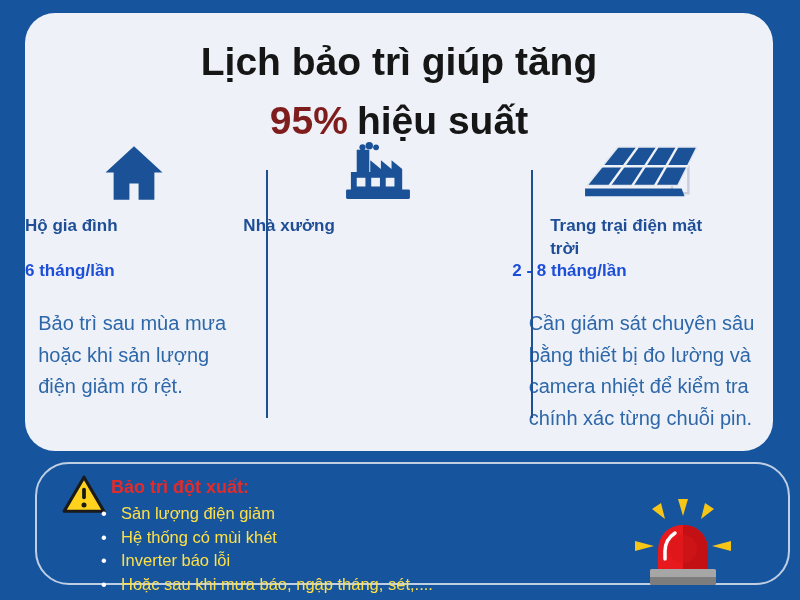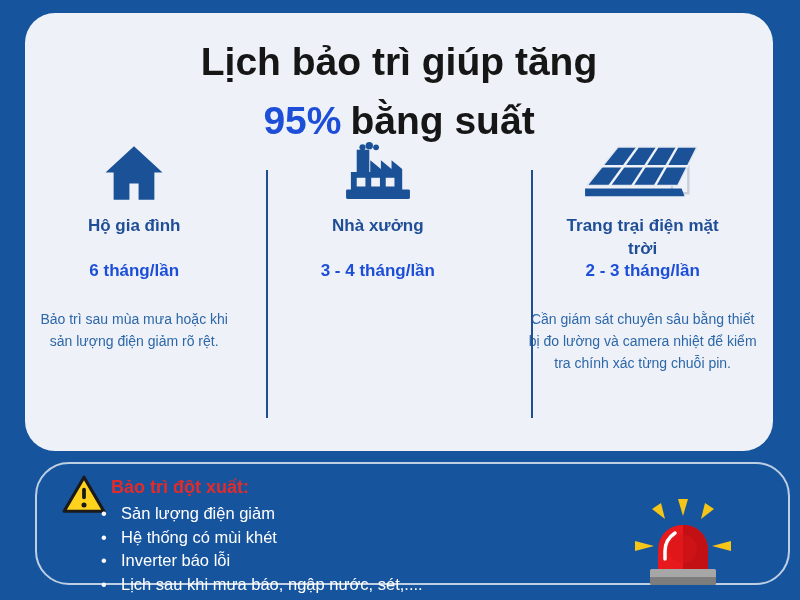--- a/index.html
+++ b/index.html
@@ -10,36 +10,36 @@
   }
   
   .card{
     position:absolute;left:25px;top:13px;width:748px;height:438px;
     background:#EEF2F8;border-radius:30px;
   }
   .title{
     margin-top:20px;text-align:center;font-size:39px;font-weight:bold;
     color:#161616;line-height:1.5;
   }
-  .title .hl{color:#1d4ed8;margin-right:9px;}
+  .title .hl{color:#7f1d1d;margin-right:9px;}
   
   .columns{position:absolute;left:0;top:118px;width:748px;display:flex;}
-  .column{text-align:center;box-sizing:border-box;}
+  .column{text-align:left;box-sizing:border-box;}
   .column:nth-child(1){width:242px;}
   .column:nth-child(2){width:298px;}
   .column:nth-child(3){width:289px;}
   .icon-box{height:70px;display:flex;align-items:flex-end;justify-content:center;}
   .col-title{
     margin:14px auto 0;font-size:17px;font-weight:bold;color:#1F4E96;
     line-height:1.35;min-height:46px;
   }
   .column:nth-child(3) .col-title{max-width:185px;}
   .freq{font-size:17px;font-weight:bold;color:#1d4ed8;}
   .desc{
-    margin:27px auto 0;font-size:14px;color:#2D67A9;line-height:1.58;
+    margin:27px auto 0;font-size:20px;color:#2D67A9;line-height:1.58;
   }
   .column:nth-child(1) .desc{max-width:192px;}
   .column:nth-child(2) .desc{max-width:236px;}
   .column:nth-child(3) .desc{max-width:228px;}
   .divider{
     position:absolute;top:157px;width:2px;height:248px;background:#1F4E91;
   }
   .divider.d1{left:241px;}
   .divider.d2{left:506px;}
   
@@ -48,36 +48,36 @@
     border:2px solid rgba(255,255,255,0.72);border-radius:34px;
     box-sizing:border-box;
   }
   .warning-wrap{position:absolute;left:24px;top:10px;width:46px;height:42px;}
   .alert-title{
     position:absolute;left:74px;top:13px;
     font-size:18px;font-weight:bold;color:#E42B29;
   }
   .alert-list{
     position:absolute;left:56px;top:38px;margin:0;padding:0;list-style:none;
-    color:#ffffff;font-size:16.5px;line-height:23.5px;
+    color:#fde047;font-size:16.5px;line-height:23.5px;
   }
   .alert-list li{position:relative;padding-left:28px;}
   .alert-list li::before{
     content:"•";position:absolute;left:8px;color:#FFFFFF;
   }
   .siren-wrap{position:absolute;left:596px;top:33px;width:100px;height:88px;}
 </style>
 </head>
 <body>
 
 <div class="card">
 
   <div class="title">
     <div>Lịch bảo trì giúp tăng</div>
-    <div><span class="hl">95%</span><span>bằng suất</span></div>
+    <div><span class="hl">95%</span><span>hiệu suất</span></div>
   </div>
 
   <div class="columns">
 
     <div class="column">
       <div class="icon-box">
         <svg width="62" height="56" viewBox="0 0 24 22">
           <path d="M12,0.5 L0.8,10.8 h3.2 v10.7 h6.2 v-6.4 h3.6 v6.4 h6.2 V10.8 h3.2 Z" fill="#1B5197"></path>
         </svg>
       </div>
@@ -98,39 +98,38 @@
             <rect x="5" y="50" width="66" height="10" rx="1.5"></rect>
           </g>
           <g fill="#EEF2F8">
             <rect x="16" y="38" width="9" height="9"></rect>
             <rect x="31" y="38" width="9" height="9"></rect>
             <rect x="46" y="38" width="9" height="9"></rect>
           </g>
         </svg>
       </div>
       <div class="col-title">Nhà xưởng</div>
-      <div class="freq">3 - 4 tháng/lần</div>
     </div>
 
     <div class="column">
       <div class="icon-box">
         <svg width="118" height="56" viewBox="0 0 120 58">
           <rect x="90" y="22" width="17" height="28" fill="none" stroke="#C8CEDA" stroke-width="2.5"></rect>
           <polygon points="34,2 116,2 96,42 2,42" fill="#1B5197" stroke="#E3E8F0" stroke-width="1.5"></polygon>
           <g stroke="#EEF2F8" stroke-width="2.5">
             <line x1="54.5" y1="2" x2="25.5" y2="42"></line>
             <line x1="75" y1="2" x2="49" y2="42"></line>
             <line x1="95.5" y1="2" x2="72.5" y2="42"></line>
             <line x1="17" y1="22" x2="107" y2="22"></line>
           </g>
           <polygon points="0,45 100,45 103,53 0,53" fill="#1B5197"></polygon>
         </svg>
       </div>
       <div class="col-title">Trang trại điện mặt trời</div>
-      <div class="freq">2 - 3 tháng/lần</div>
+      <div class="freq">2 - 8 tháng/lần</div>
       <div class="desc">Cần giám sát chuyên sâu bằng thiết bị đo lường và camera nhiệt để kiểm tra chính xác từng chuỗi pin.</div>
     </div>
   </div>
 
   <div class="divider d1"></div>
   <div class="divider d2"></div>
 </div>
 
 <div class="alert">
   <div class="warning-wrap">
@@ -138,21 +137,21 @@
       <path d="M22,3 L41,35.5 H3 Z" fill="#FFD21E" stroke="#1A1A1A" stroke-width="3" stroke-linejoin="round"></path>
       <rect x="20.2" y="13" width="3.6" height="11" rx="1.8" fill="#1A1A1A"></rect>
       <circle cx="22" cy="29.5" r="2.4" fill="#1A1A1A"></circle>
     </svg>
   </div>
   <div class="alert-title">Bảo trì đột xuất:</div>
   <ul class="alert-list">
     <li>Sản lượng điện giảm</li>
     <li>Hệ thống có mùi khét</li>
     <li>Inverter báo lỗi</li>
-    <li>Lịch sau khi mưa báo, ngập nước, sét,....</li>
+    <li>Hoặc sau khi mưa báo, ngập tháng, sét,....</li>
   </ul>
   <div class="siren-wrap">
     <svg width="100" height="88" viewBox="0 0 100 88">
       <g fill="#F5C518">
         <polygon points="45,2 55,2 50,19"></polygon>
         <polygon points="19,12 28,6 32,22"></polygon>
         <polygon points="81,12 72,6 68,22"></polygon>
         <polygon points="2,44 2,54 21,49"></polygon>
         <polygon points="98,44 98,54 79,49"></polygon>
       </g>

